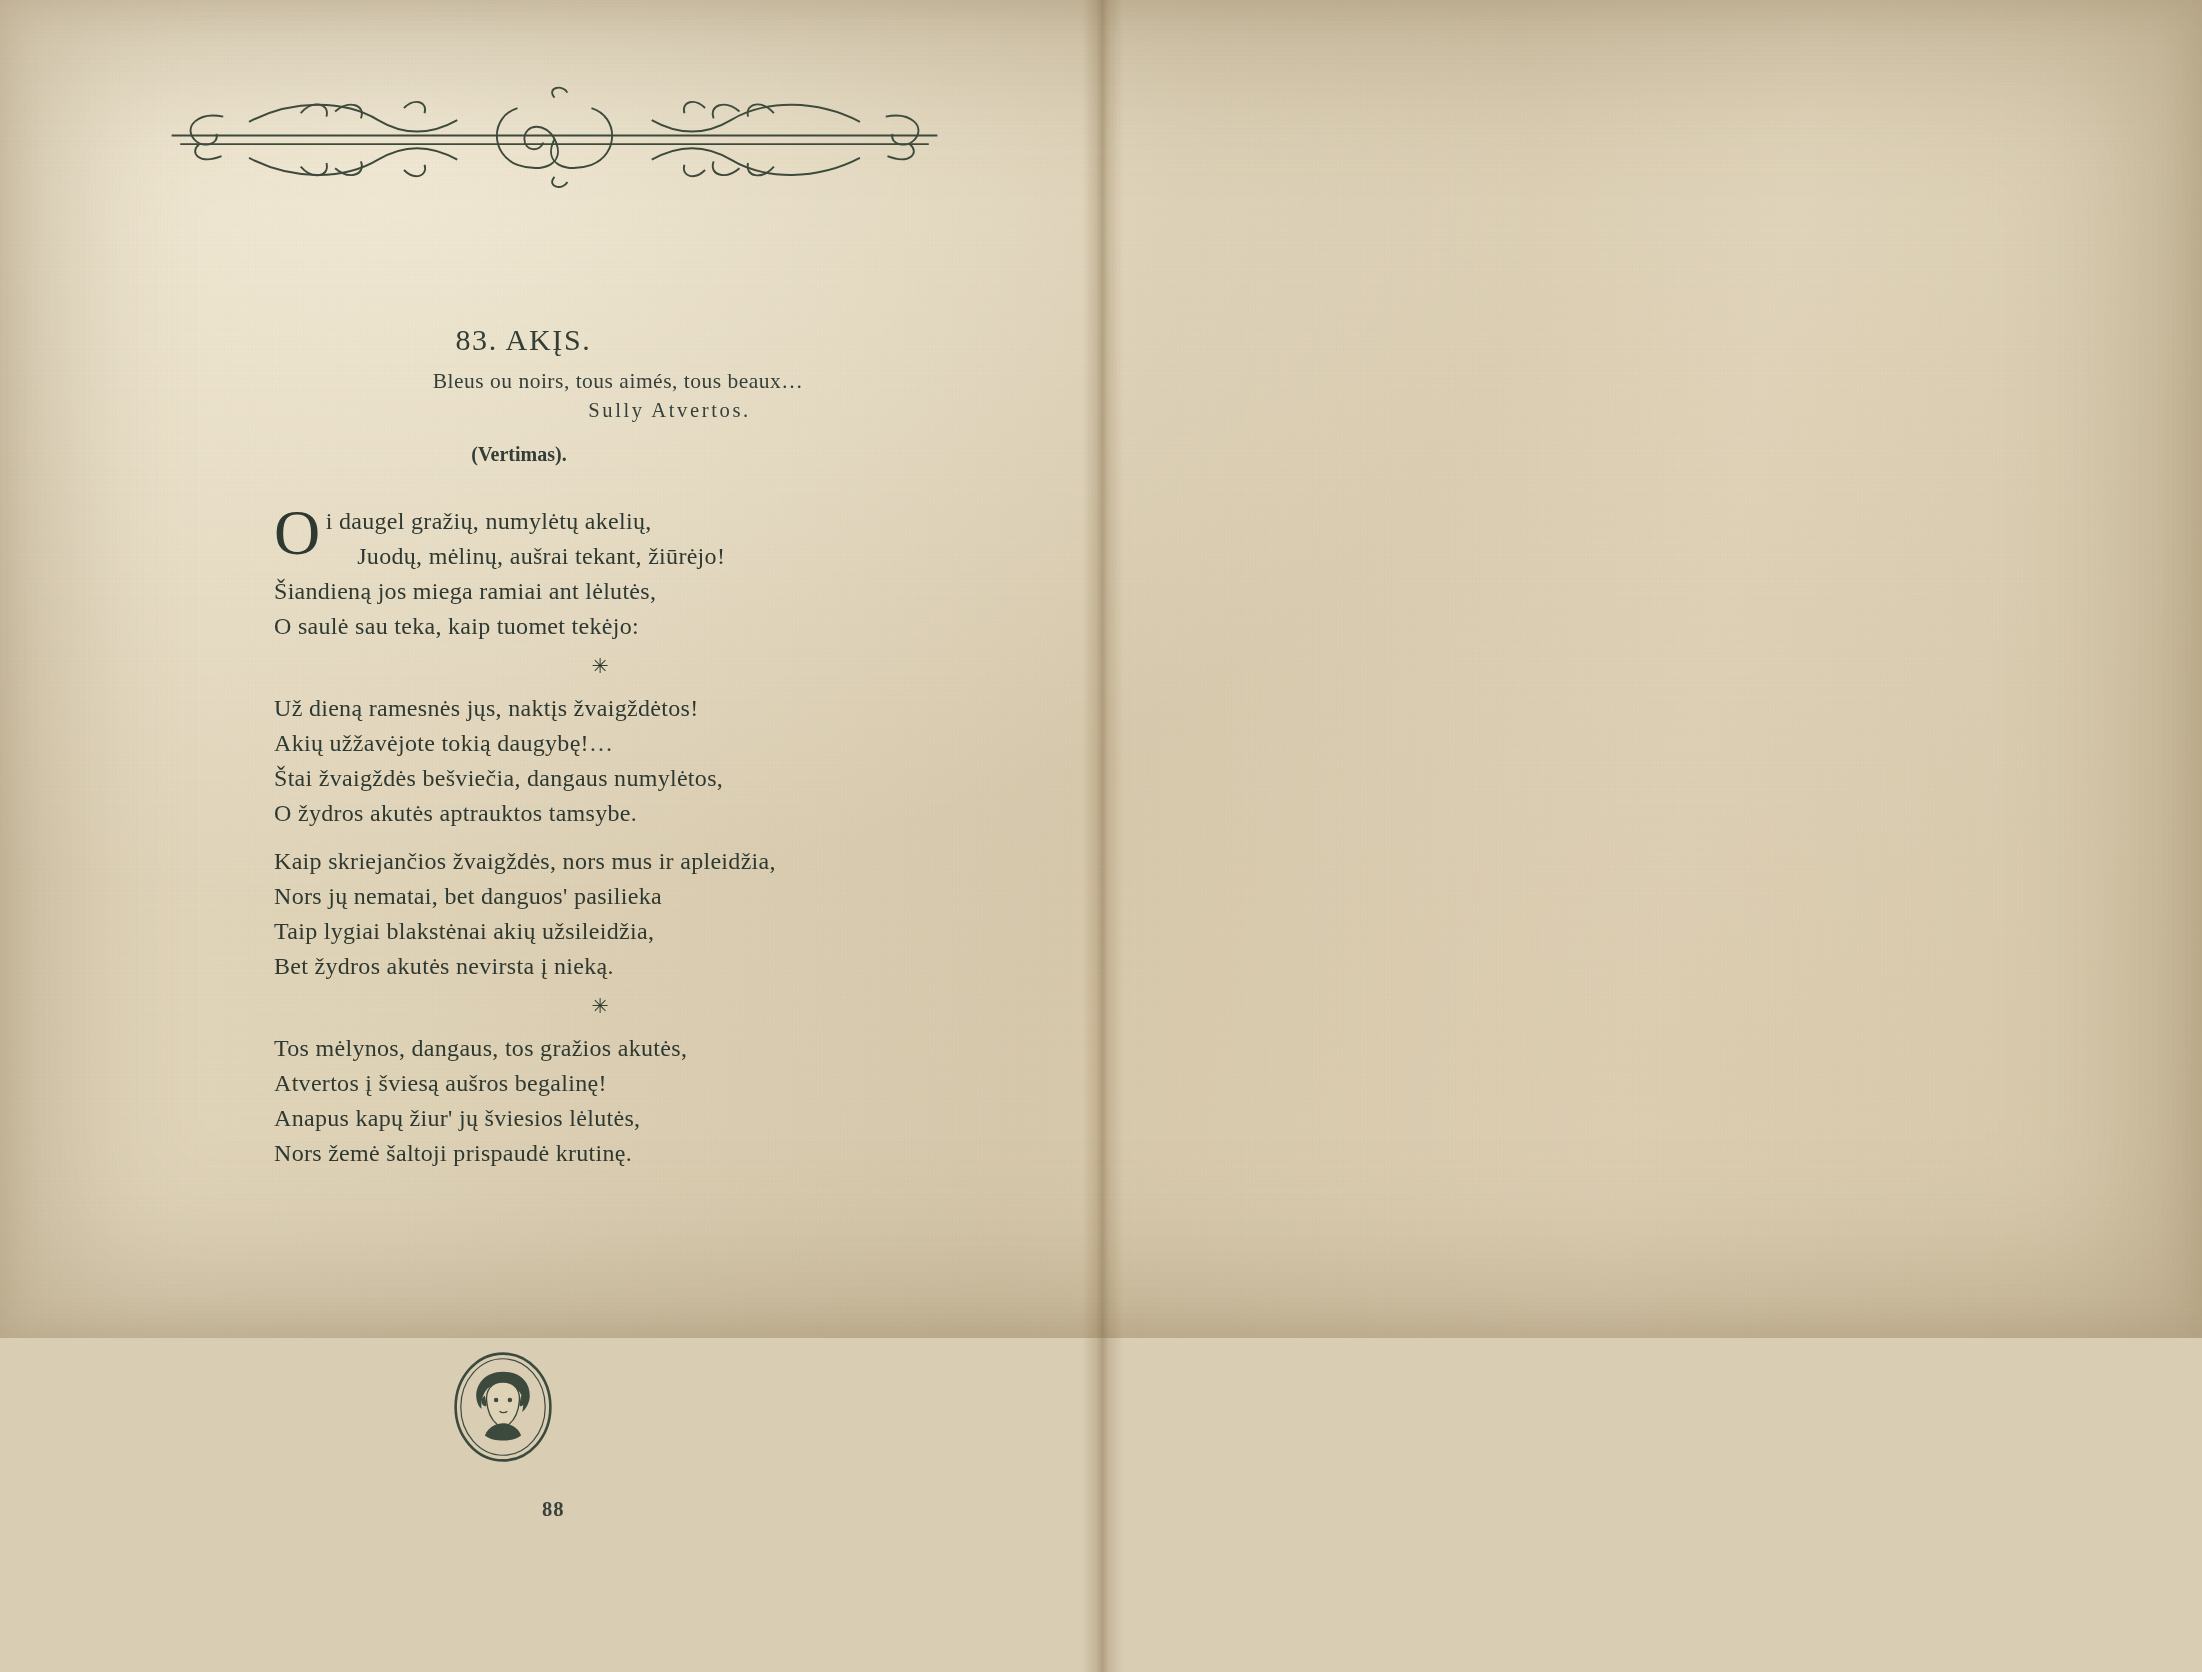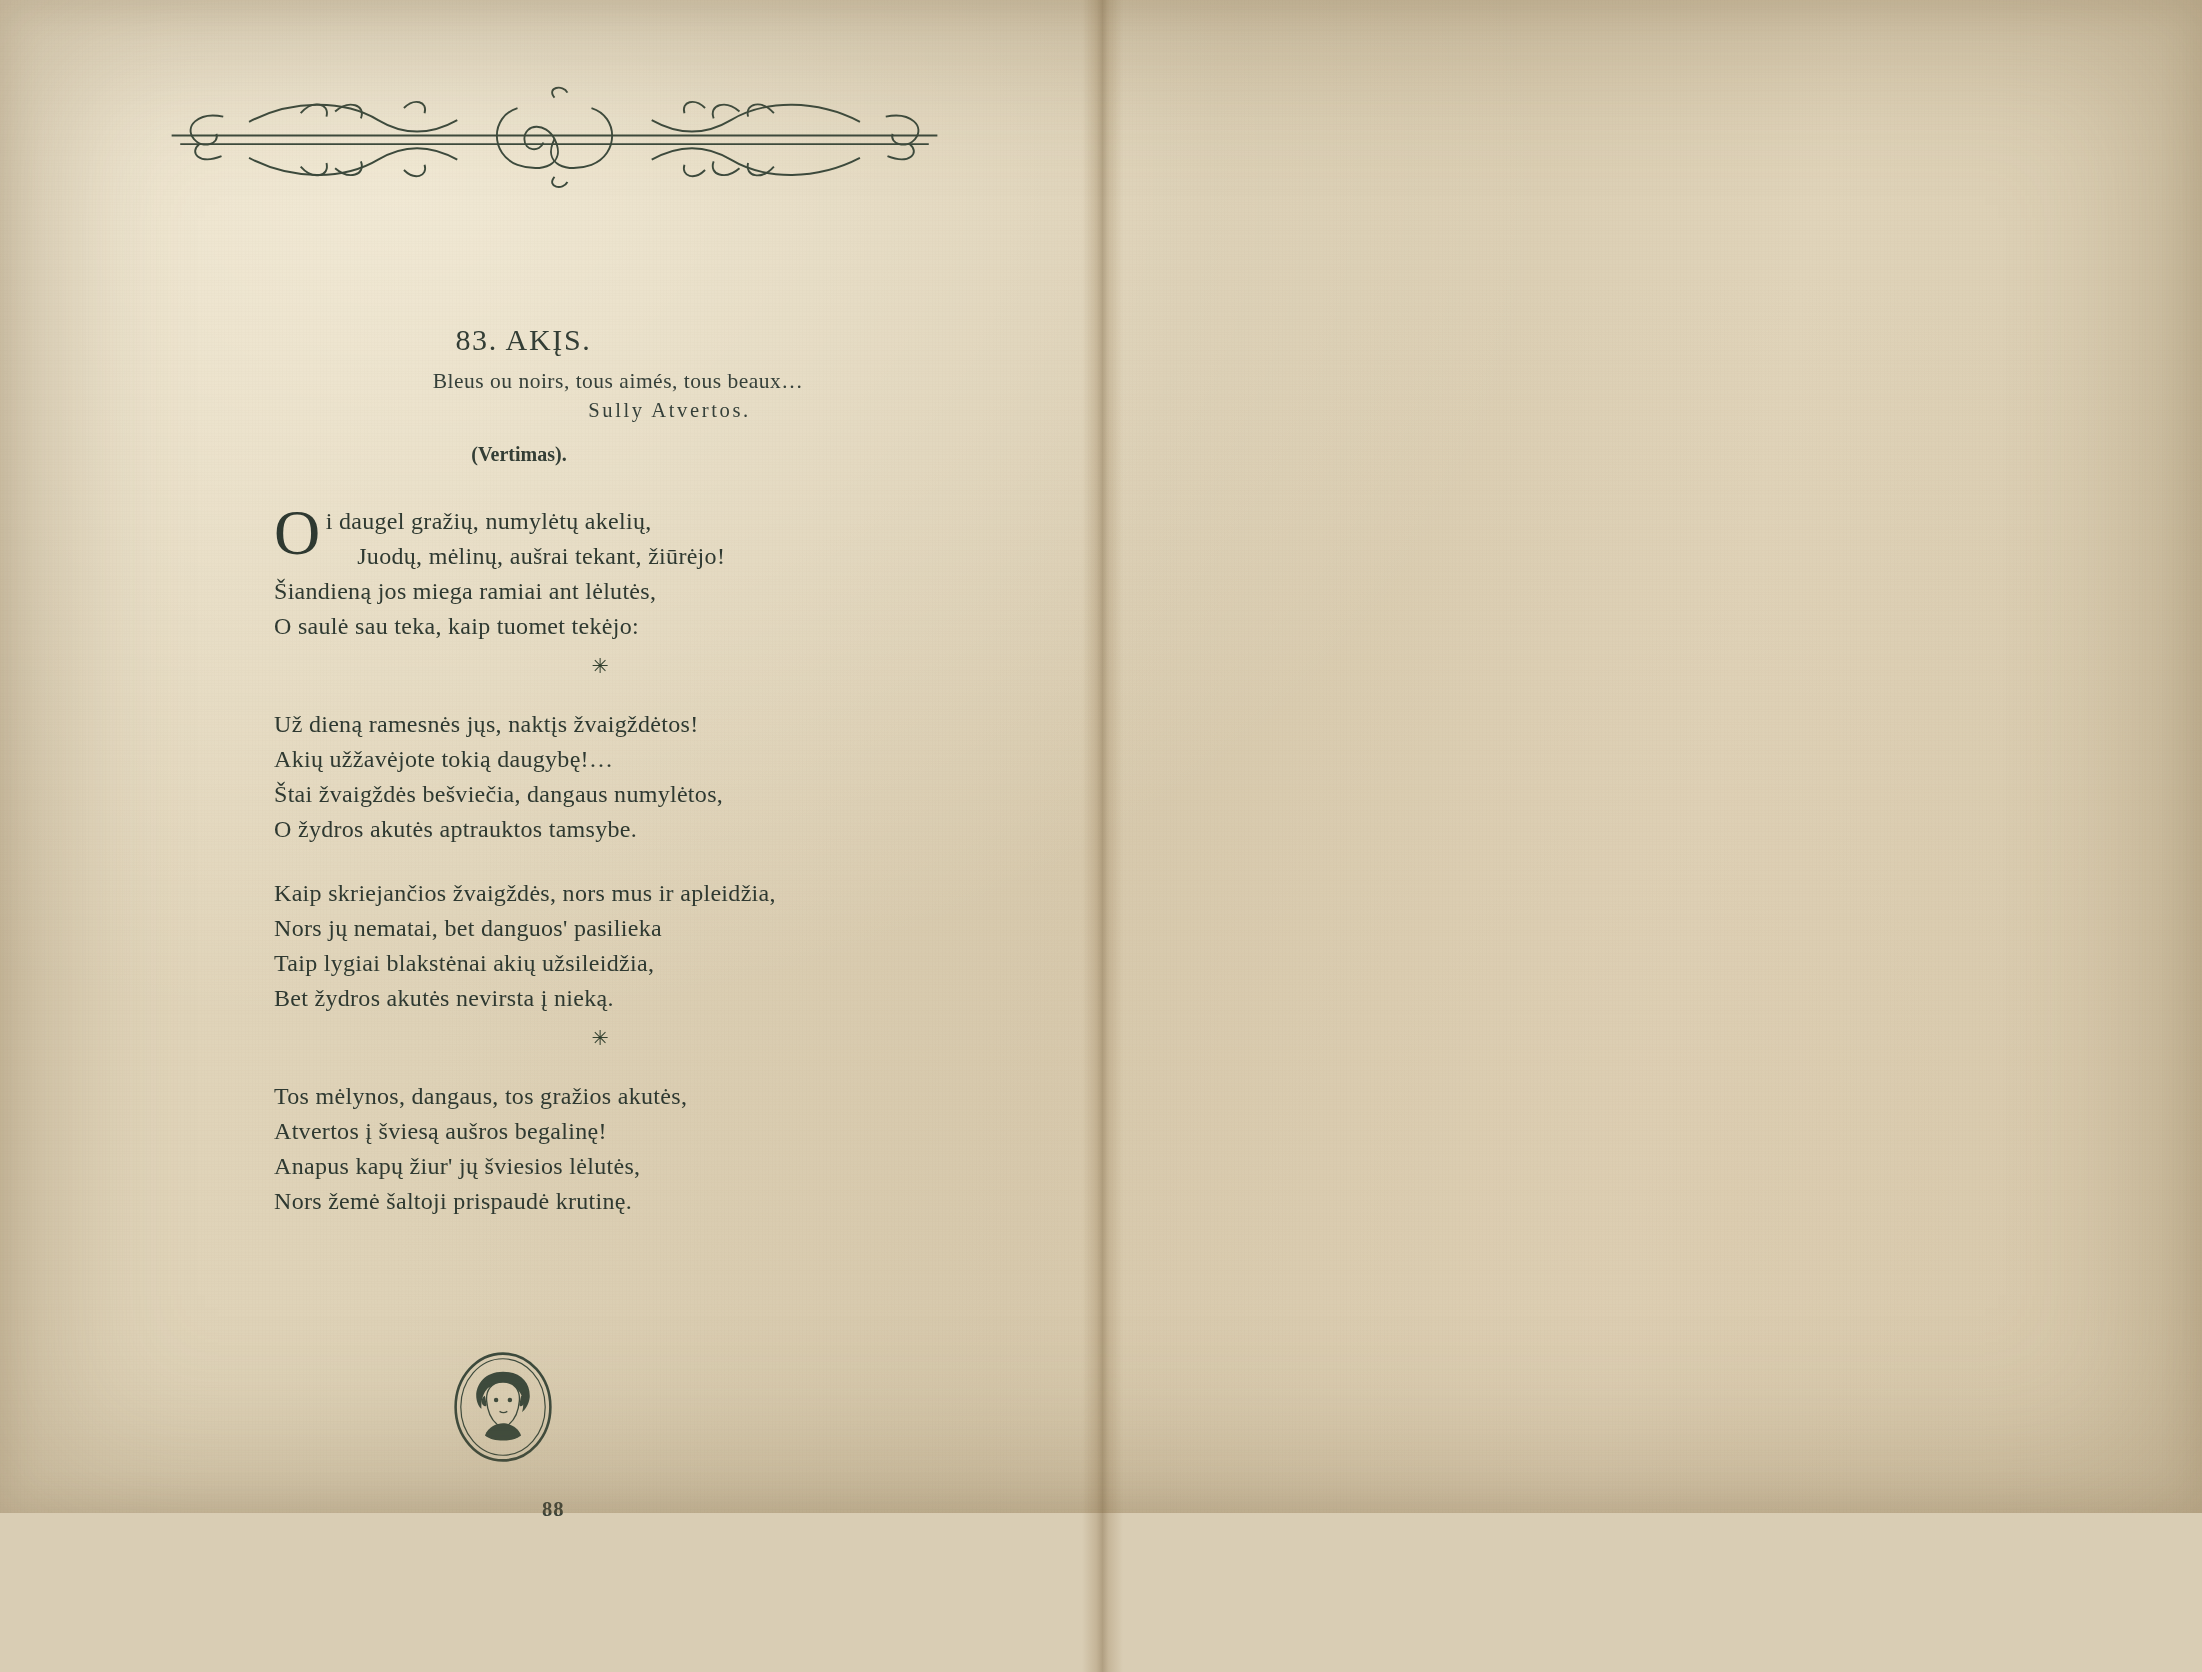--- a/index.html
+++ b/index.html
@@ -9,21 +9,21 @@
   }
   body {
     width: 2203px;
     height: 1673px;
     overflow: hidden;
     font-family: "Liberation Serif", serif;
   }
   .spread {
     position: relative;
     width: 2203px;
-    height: 1513px;
+    height: 1338px;
     background:
       radial-gradient(ellipse at 18% 12%, rgba(255,250,235,0.55) 0%, rgba(255,250,235,0) 45%),
       radial-gradient(ellipse at 78% 80%, rgba(216,198,168,0.5) 0%, rgba(216,198,168,0) 55%),
       linear-gradient(100deg, #e3d7bd 0%, #ded2b7 25%, #d6c9ad 50%, #e0d4ba 75%, #d5c8ab 100%);
   }
   
   .grain {
     position: absolute;
     inset: 0;
     pointer-events: none;
@@ -98,21 +98,21 @@
     font-weight: bold;
     text-align: center;
     margin-left: -198px;
     color: #333e36;
   }
   .stanza {
     font-size: 24px;
     line-height: 35px;
     color: #2e3931;
     letter-spacing: 0.3px;
-    margin-top: 29px;
+    margin-top: 13px;
     white-space: pre-wrap;
   }
   .stanza.first { margin-top: 38px; }
   .dropcap {
     float: left;
     font-size: 64px;
     line-height: 52px;
     padding-right: 5.2px;
     padding-top: 3.4px;
     font-family: "Liberation Serif", serif;

